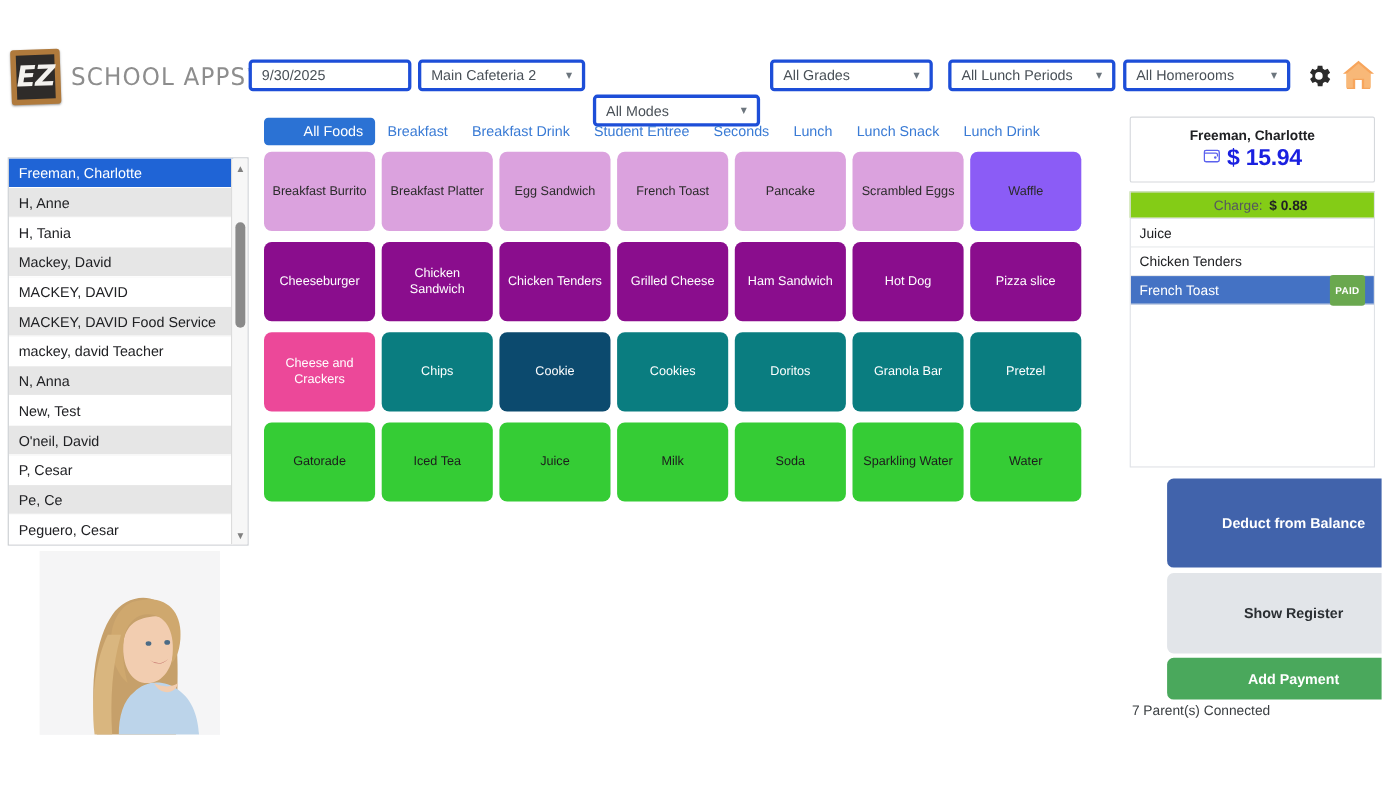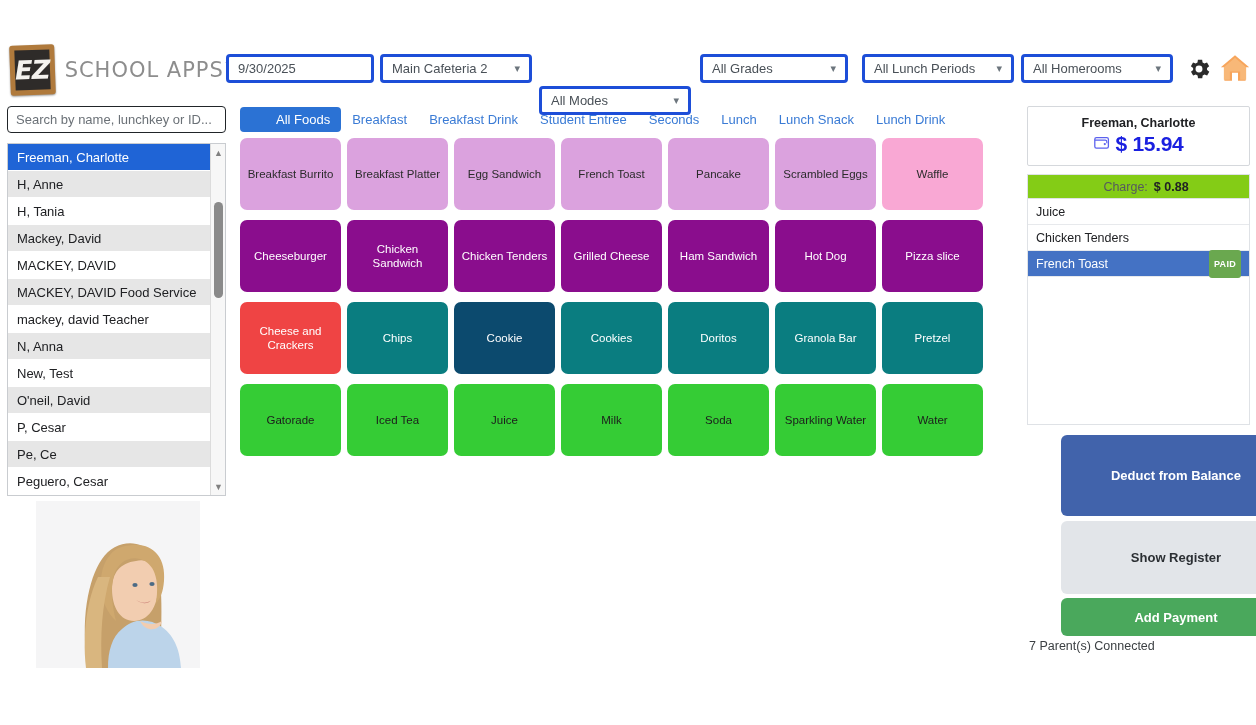--- a/index.html
+++ b/index.html
@@ -233,21 +233,20 @@
     </div>
 
     <div class="home">
       <svg viewBox="0 0 28 26" width="30" height="28" aria-hidden="true">
         <path fill="#f7a55c" d="M14 1 0.8 12.2h3.3V25h7.1v-7.6h5.6V25h7.1V12.2h3.3L14 1Z"></path>
         <path fill="#f8b878" d="M14 3.5 3.6 12.4V24h5.6v-7.7h9.6V24h5.6V12.4L14 3.5Z"></path>
       </svg>
     </div>
   </div>
 
-  <input class="search-input" id="search-input" type="text" placeholder="Search by name, lunchkey or ID..." style="">
 
   <div class="student-list">
     <div class="sl-rows" id="student-rows">
         <div class="sl-row sel"><span>Freeman, Charlotte</span></div>
         <div class="sl-row alt"><span>H, Anne</span></div>
         <div class="sl-row"><span>H, Tania</span></div>
         <div class="sl-row alt"><span>Mackey, David</span></div>
         <div class="sl-row"><span>MACKEY, DAVID</span></div>
         <div class="sl-row alt"><span>MACKEY, DAVID Food Service</span></div>
         <div class="sl-row"><span>mackey, david Teacher</span></div>
@@ -292,29 +291,29 @@
       <div class="tab">Lunch Snack</div>
       <div class="tab">Lunch Drink</div>
     </div>
   <div class="food-grid" id="food-grid">
       <div class="food-btn" style="background: rgb(219, 162, 222); color: rgb(43, 43, 43);">Breakfast Burrito</div>
       <div class="food-btn" style="background: rgb(219, 162, 222); color: rgb(43, 43, 43);">Breakfast Platter</div>
       <div class="food-btn" style="background: rgb(219, 162, 222); color: rgb(43, 43, 43);">Egg Sandwich</div>
       <div class="food-btn" style="background: rgb(219, 162, 222); color: rgb(43, 43, 43);">French Toast</div>
       <div class="food-btn" style="background: rgb(219, 162, 222); color: rgb(43, 43, 43);">Pancake</div>
       <div class="food-btn" style="background: rgb(219, 162, 222); color: rgb(43, 43, 43);">Scrambled Eggs</div>
-      <div class="food-btn" style="background: #f9a8d4; color: rgb(43, 43, 43);">Waffle</div>
+      <div class="food-btn" style="background: #8b5cf6; color: rgb(43, 43, 43);">Waffle</div>
       <div class="food-btn" style="background: rgb(138, 13, 141); color: rgb(255, 255, 255);">Cheeseburger</div>
       <div class="food-btn" style="background: rgb(138, 13, 141); color: rgb(255, 255, 255);">Chicken Sandwich</div>
       <div class="food-btn" style="background: rgb(138, 13, 141); color: rgb(255, 255, 255);">Chicken Tenders</div>
       <div class="food-btn" style="background: rgb(138, 13, 141); color: rgb(255, 255, 255);">Grilled Cheese</div>
       <div class="food-btn" style="background: rgb(138, 13, 141); color: rgb(255, 255, 255);">Ham Sandwich</div>
       <div class="food-btn" style="background: rgb(138, 13, 141); color: rgb(255, 255, 255);">Hot Dog</div>
       <div class="food-btn" style="background: rgb(138, 13, 141); color: rgb(255, 255, 255);">Pizza slice</div>
-      <div class="food-btn" style="background: #ef4444; color: rgb(255, 255, 255);">Cheese and Crackers</div>
+      <div class="food-btn" style="background: #ec4899; color: rgb(255, 255, 255);">Cheese and Crackers</div>
       <div class="food-btn" style="background: rgb(10, 125, 128); color: rgb(255, 255, 255);">Chips</div>
       <div class="food-btn" style="background: #0c4a6e; color: rgb(255, 255, 255);">Cookie</div>
       <div class="food-btn" style="background: rgb(10, 125, 128); color: rgb(255, 255, 255);">Cookies</div>
       <div class="food-btn" style="background: rgb(10, 125, 128); color: rgb(255, 255, 255);">Doritos</div>
       <div class="food-btn" style="background: rgb(10, 125, 128); color: rgb(255, 255, 255);">Granola Bar</div>
       <div class="food-btn" style="background: rgb(10, 125, 128); color: rgb(255, 255, 255);">Pretzel</div>
       <div class="food-btn" style="background: rgb(53, 204, 53); color: rgb(28, 28, 28);">Gatorade</div>
       <div class="food-btn" style="background: rgb(53, 204, 53); color: rgb(28, 28, 28);">Iced Tea</div>
       <div class="food-btn" style="background: rgb(53, 204, 53); color: rgb(28, 28, 28);">Juice</div>
       <div class="food-btn" style="background: rgb(53, 204, 53); color: rgb(28, 28, 28);">Milk</div>

